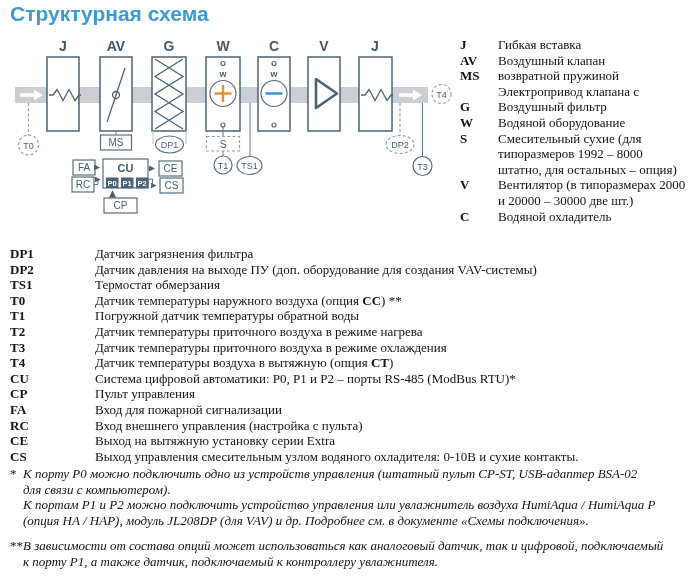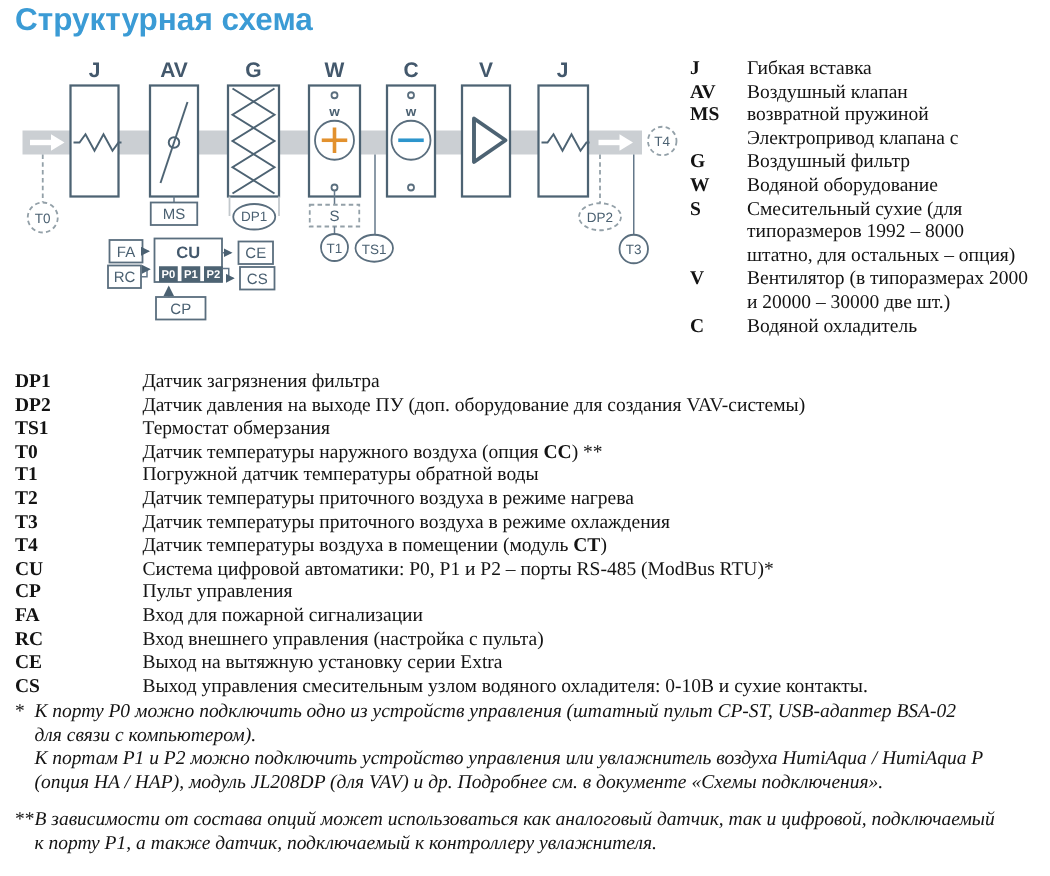--- a/index.html
+++ b/index.html
@@ -309,21 +309,21 @@
       <span class="list-text"><span>Датчик температуры приточного воздуха в режиме нагрева</span></span>
     </div>
 
     <div class="list-row">
       <span class="list-key">T3</span>
       <span class="list-text"><span>Датчик температуры приточного воздуха в режиме охлаждения</span></span>
     </div>
 
     <div class="list-row">
       <span class="list-key">T4</span>
-      <span class="list-text"><span>Датчик температуры воздуха в помещении (модуль </span><span class="b">CT</span><span>)</span></span>
+      <span class="list-text"><span>Датчик температуры воздуха в вытяжную (опция </span><span class="b">CT</span><span>)</span></span>
     </div>
 
     <div class="list-row">
       <span class="list-key">CU</span>
       <span class="list-text"><span>Система цифровой автоматики: P0, P1 и P2 – порты RS-485 (ModBus RTU)*</span></span>
     </div>
 
     <div class="list-row">
       <span class="list-key">CP</span>
       <span class="list-text"><span>Пульт управления</span></span>

